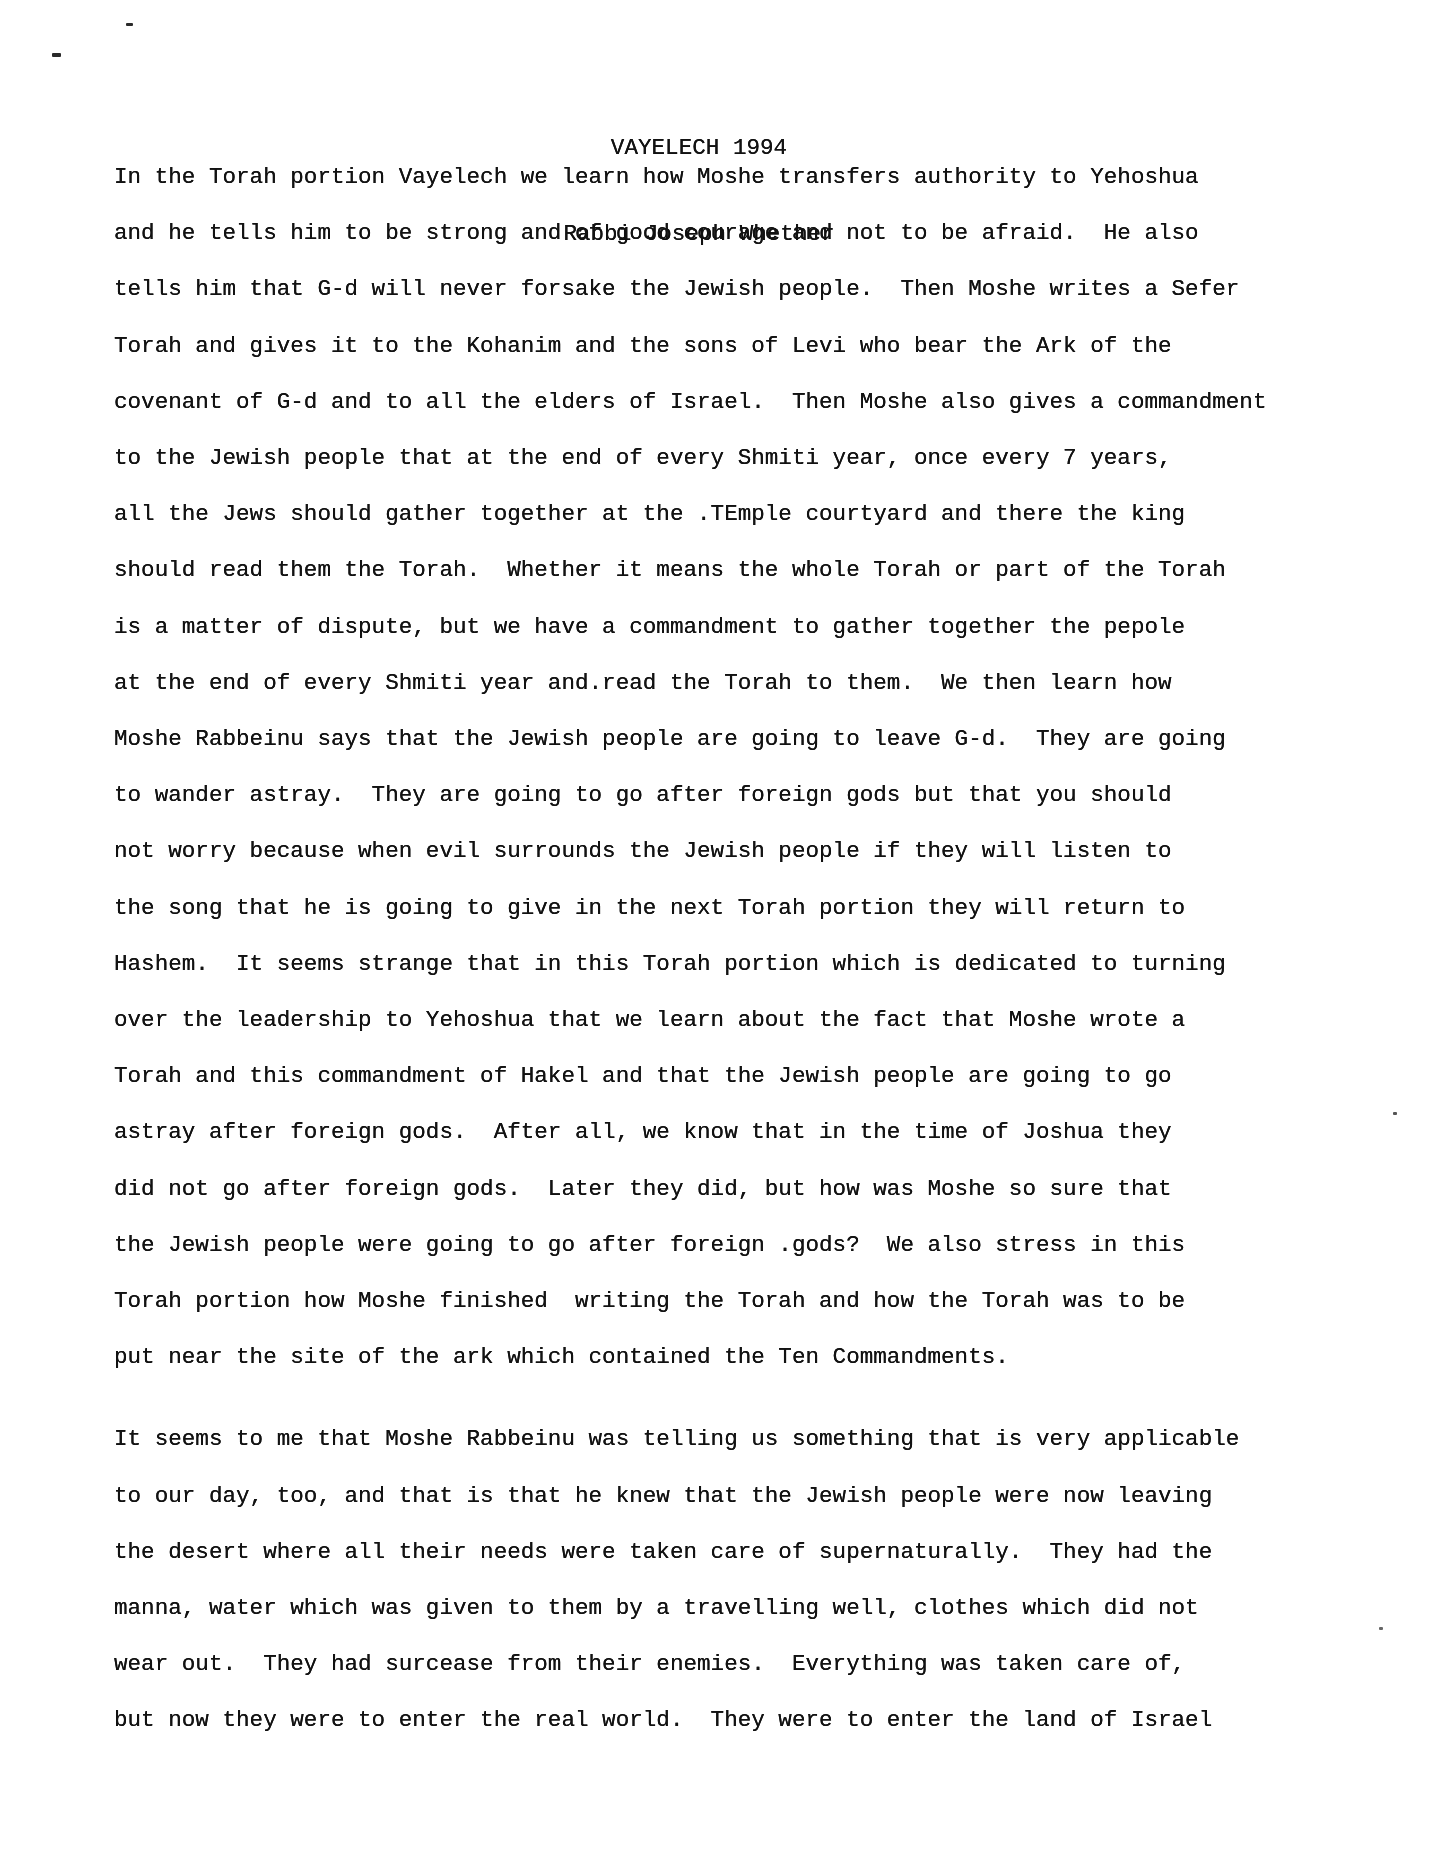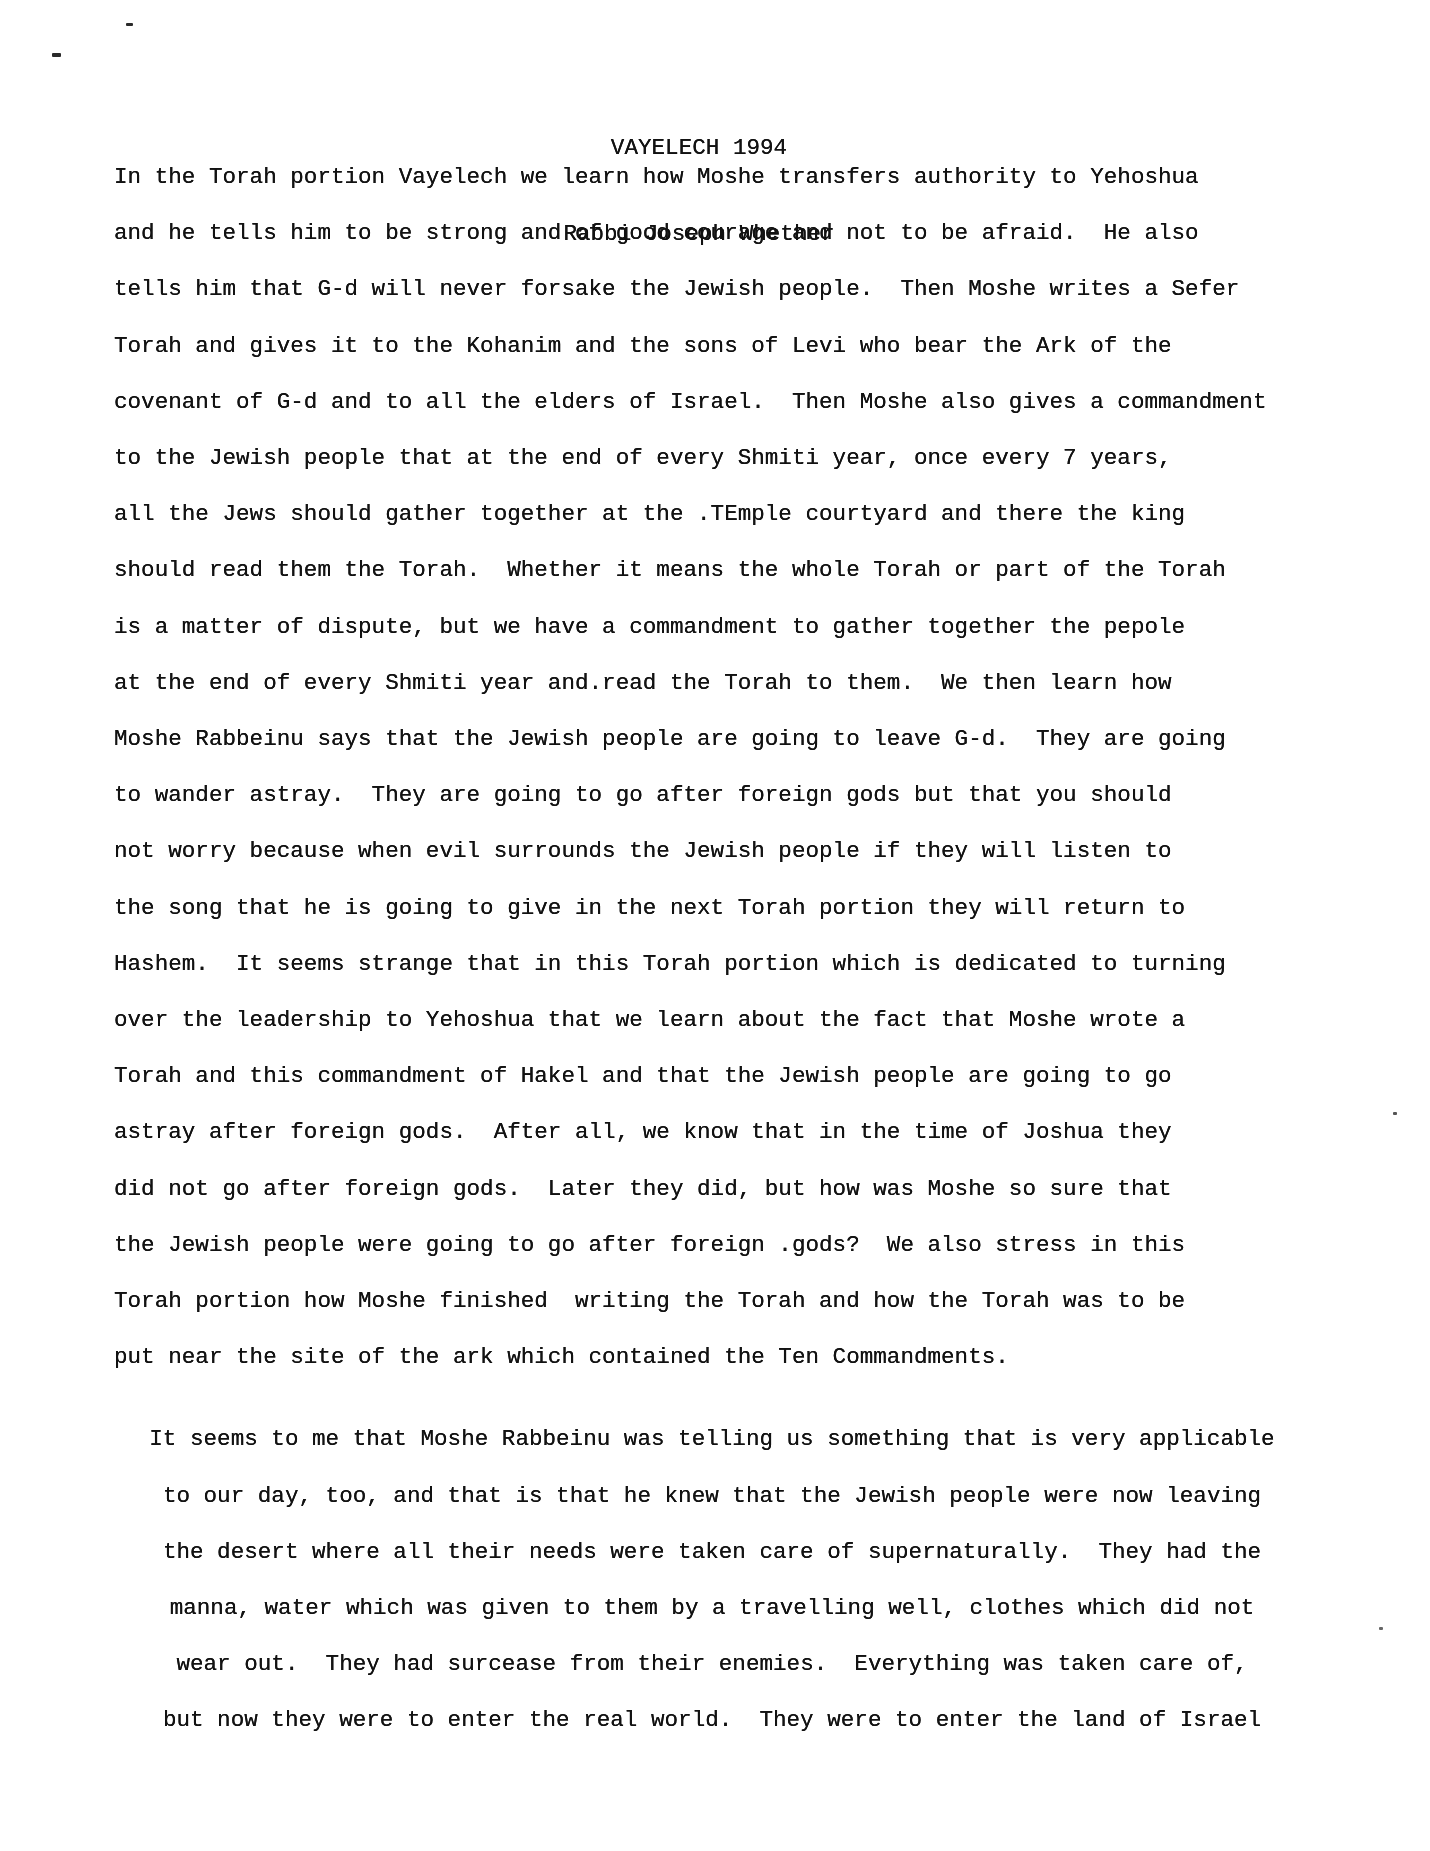--- a/index.html
+++ b/index.html
@@ -35,21 +35,20 @@
     font-size: 22.6px;
     line-height: 56.2px;
     text-shadow: 0 0 0.4px currentColor;
   }
   .para {
     margin: 0;
     white-space: pre-wrap;
   }
   .para-2 {
     margin-top: 26px;
-    text-align: center;
   }
   .speck {
     position: absolute;
     display: block;
     background: #2a2a2a;
     border-radius: 1px;
   }
   .s1 { left: 126px; top: 23px;   width: 7px; height: 3px; }
   .s2 { left: 52px;  top: 53px;   width: 9px; height: 4px; }
   .s3 { left: 1393px; top: 1112px; width: 4px; height: 3px; background:#555; }

